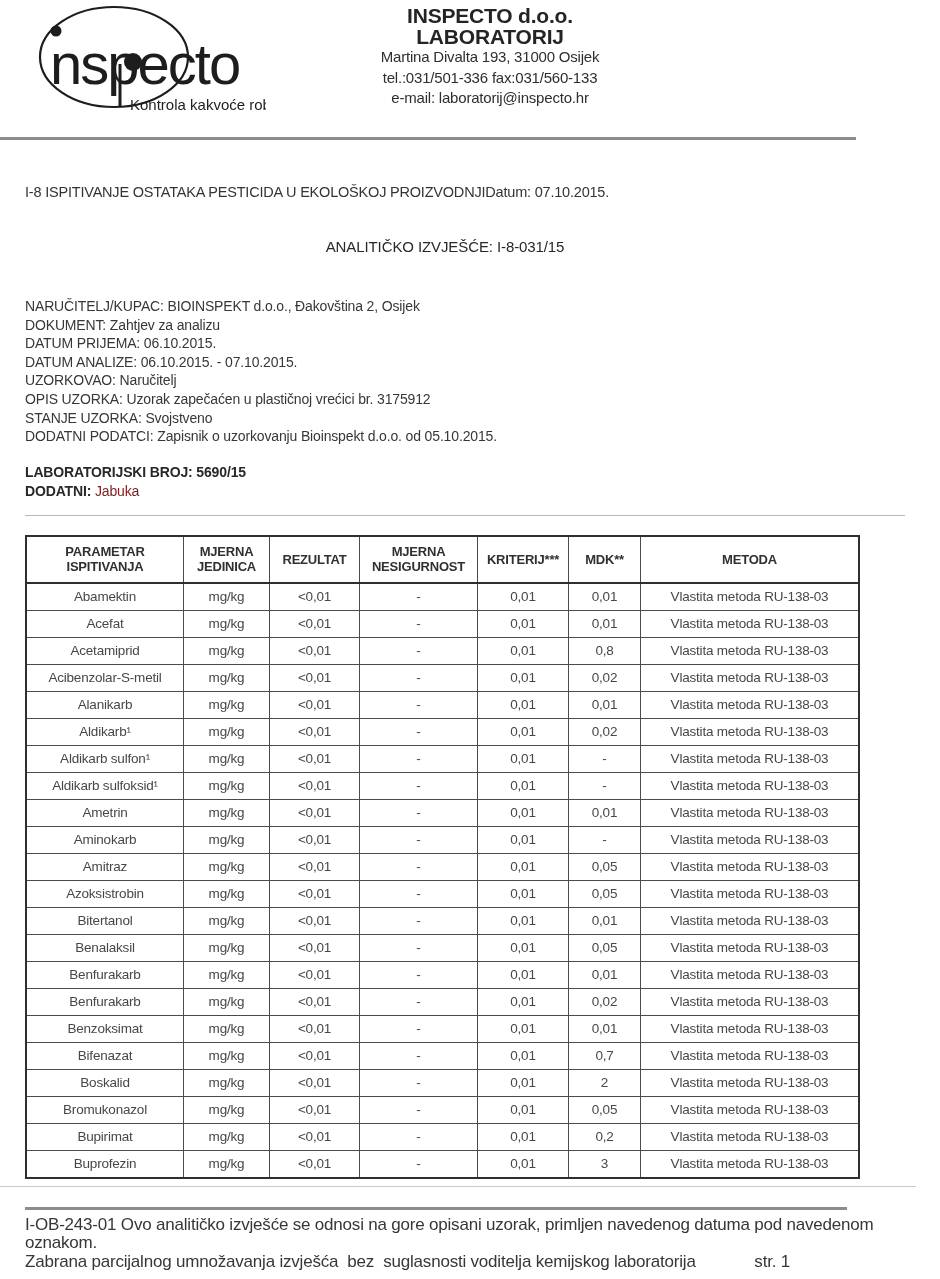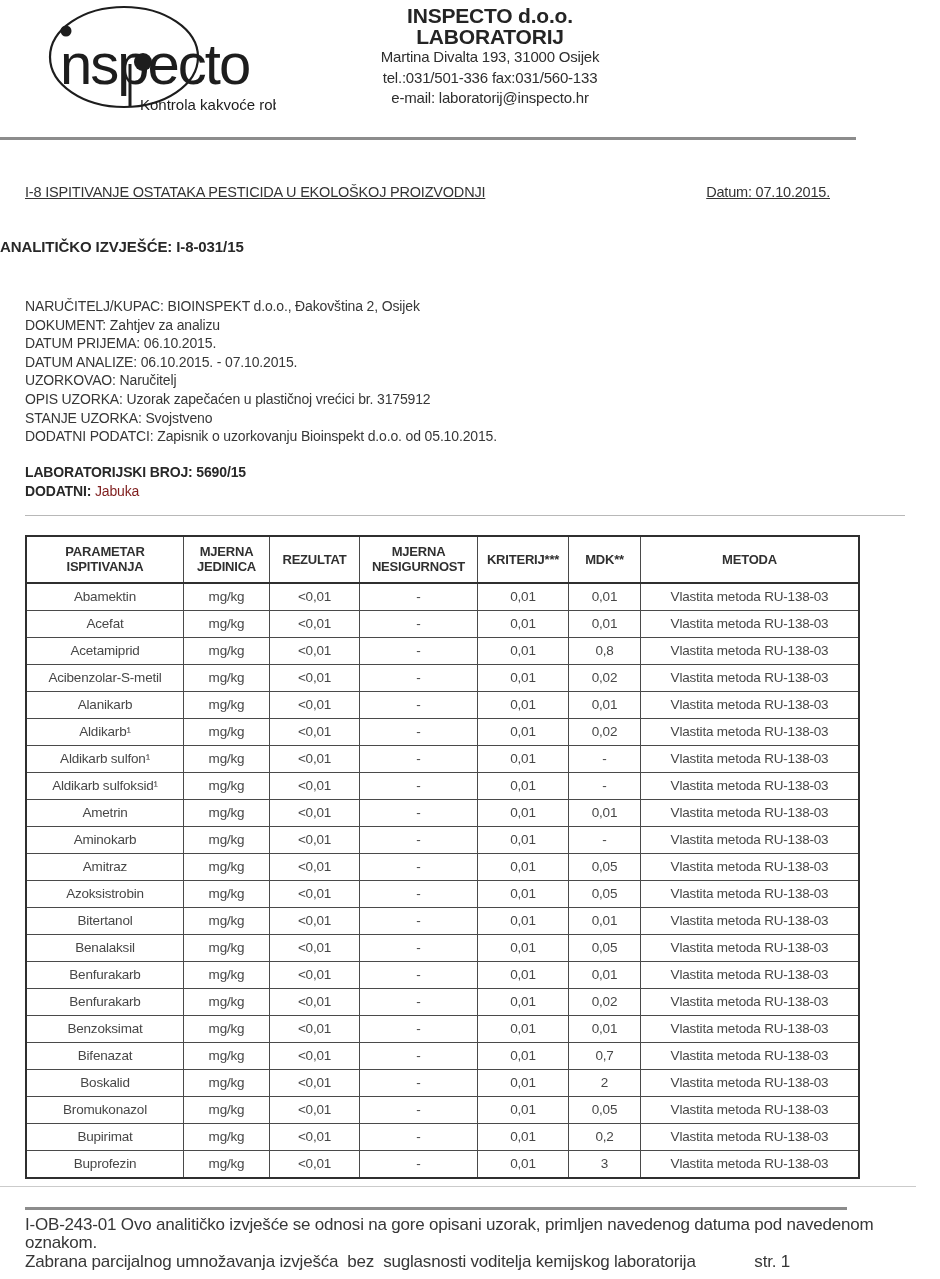--- a/index.html
+++ b/index.html
@@ -6,39 +6,39 @@
   body {
     width:940px; min-height:1279px;
     font-family:"Liberation Sans", sans-serif;
     color:#3a3a3a;
     -webkit-font-smoothing:antialiased;
   }
   .page { position:relative; width:940px; min-height:1279px; overflow:hidden; }
 
   
   .letterhead { position:relative; height:140px; }
-  .logo-wrap { position:absolute; left:26px; top:2px; width:250px; height:118px; }
+  .logo-wrap { position:absolute; left:16px; top:2px; width:250px; height:118px; }
   .company-block {
     position:absolute; left:340px; top:6px; width:300px;
     text-align:center; font-size:15px; line-height:20.5px;
     color:#2e2e2e; letter-spacing:-0.2px;
   }
   .company-block .co-bold { font-weight:bold; font-size:21px; color:#242424; }
   .head-rule { position:absolute; left:0; top:137px; width:856px; height:3px; background:#8c8c8c; }
 
   
   .title-row {
-    display:flex; justify-content:space-between; align-items:baseline;
+    display:flex; align-items:baseline;
     padding:44px 110px 0 25px;
-    font-size:14.5px; color:#343434; letter-spacing:-0.2px;text-decoration:underline;
+    font-size:14.5px; color:#343434; letter-spacing:-0.2px;
   }
 
   .report-title {
-    width:890px; margin-top:38px; 
-    font-size:15px; font-weight:bold; color:#282828; letter-spacing:-0.1px;
+    width:890px; margin-top:38px; text-align:center;
+    font-size:15px; font-weight:normal; color:#282828; letter-spacing:-0.1px;
   }
 
   
   .details {
     margin:42px 0 0 25px;
     font-size:14px; line-height:18.6px; color:#373737; letter-spacing:-0.15px;
   }
   .lab-block { margin:17px 0 0 25px; font-size:14px; line-height:19px; letter-spacing:-0.15px; }
   .lab-number { font-weight:bold; color:#282828; }
   .sample-line .lbl { font-weight:bold; color:#282828; }

